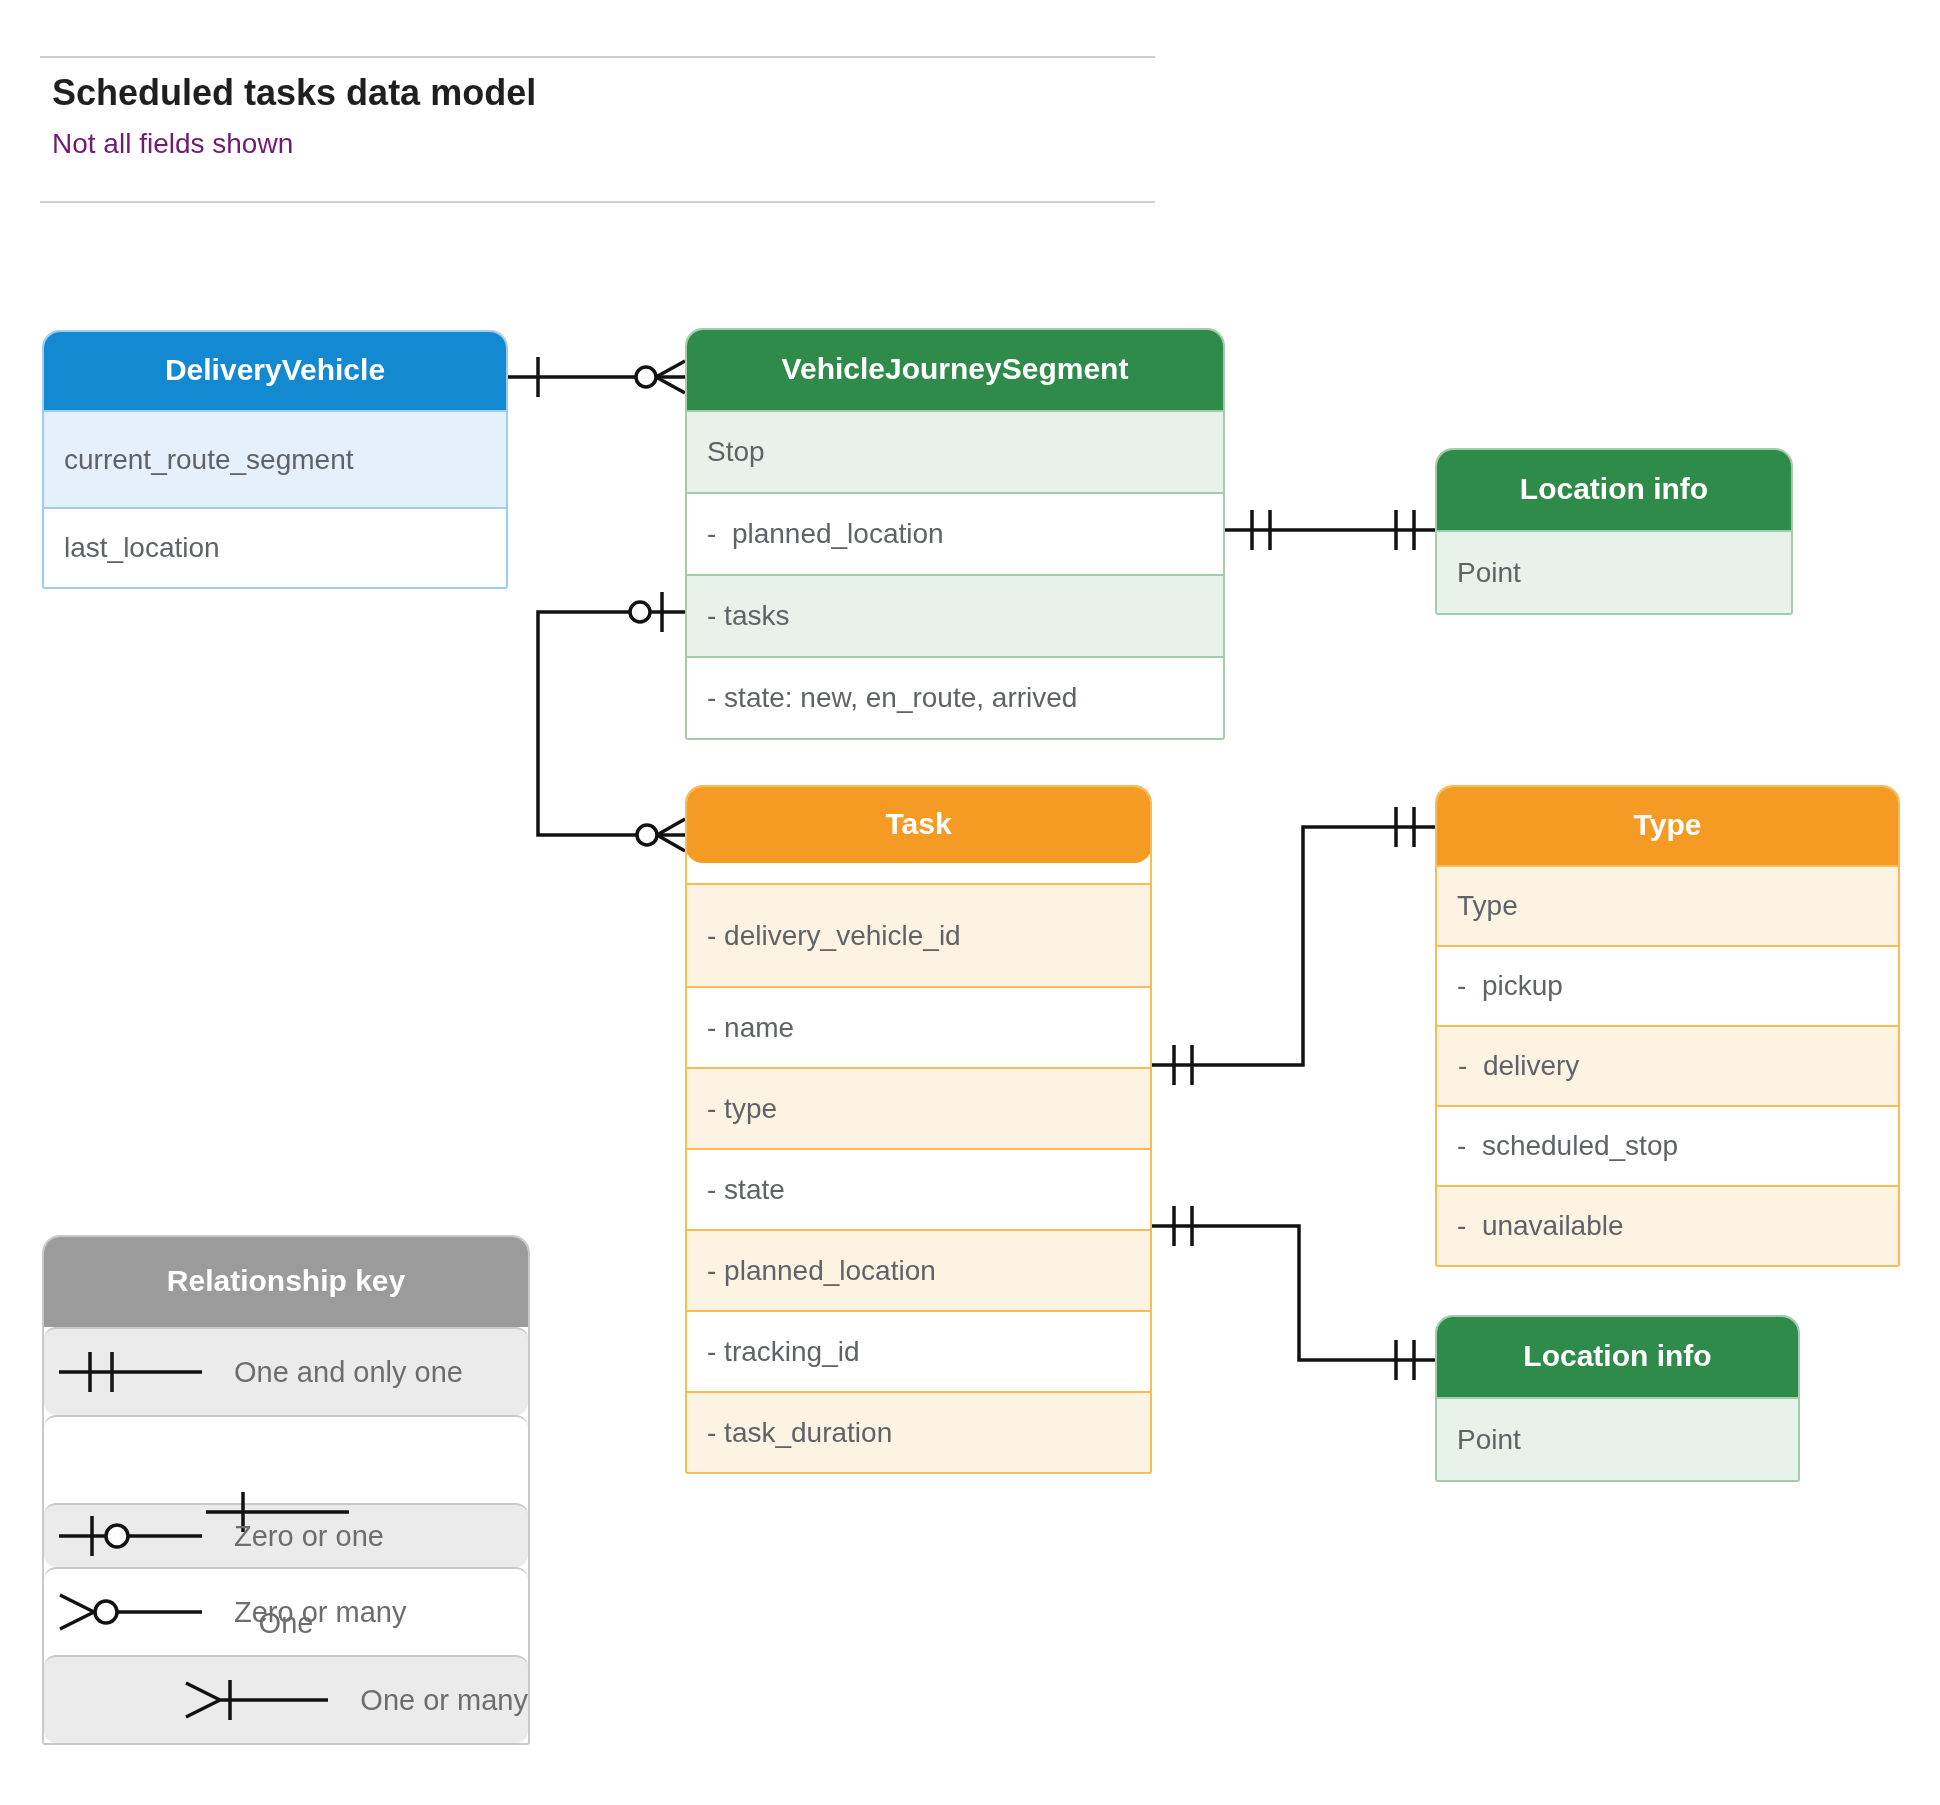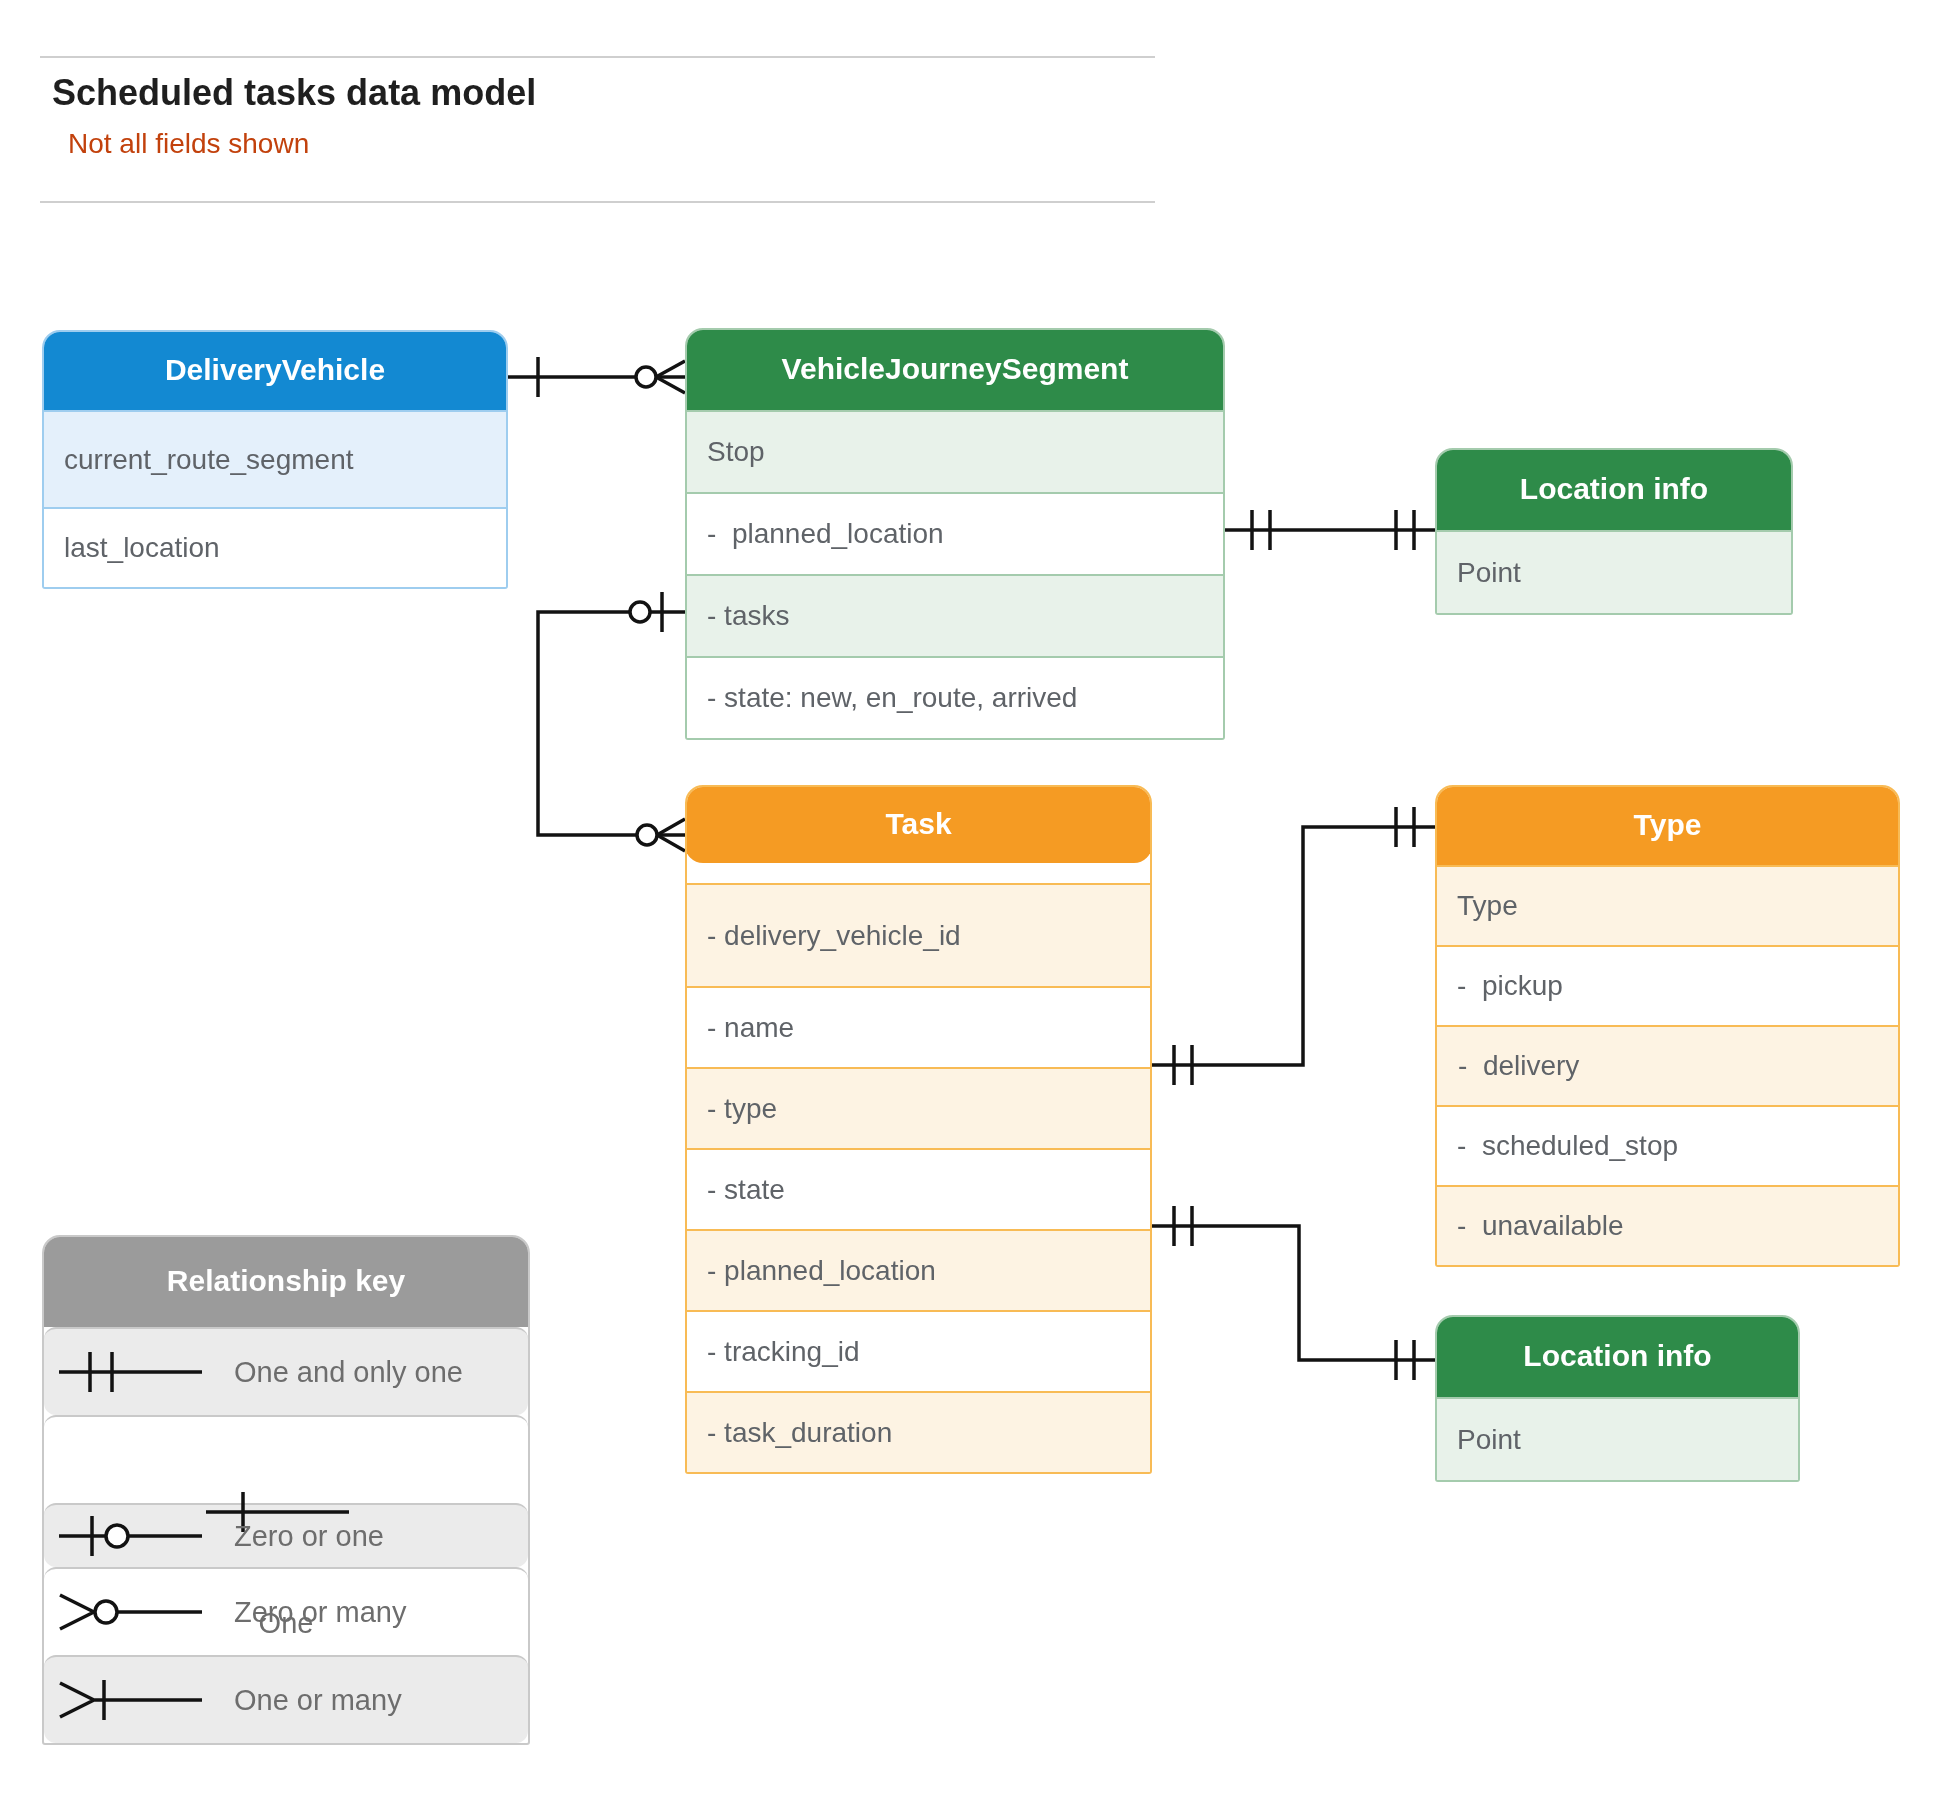--- a/index.html
+++ b/index.html
@@ -2,21 +2,21 @@
 <html><head>
 <meta charset="utf-8">
 <style>
   html,body{margin:0;padding:0;background:#ffffff;}
   .canvas{
     position:relative;width:1940px;height:1805px;background:#ffffff;
     font-family:"Liberation Sans",sans-serif;overflow:hidden;
   }
   .divider{position:absolute;height:0;border-top:2px solid #cfcfcf;}
   .page-title{position:absolute;left:52px;top:72px;font-size:36px;font-weight:bold;color:#1f1f1f;letter-spacing:0;}
-  .page-subtitle{position:absolute;left:52px;top:128px;font-size:28px;color:#c2410c;margin-left:16px;}
+  .page-subtitle{position:absolute;left:52px;top:128px;font-size:28px;color:#701a75;}
 
   svg.wires{position:absolute;left:0;top:0;z-index:1;}
   .wire{stroke:#121212;stroke-width:3.5;fill:none;}
   .wire-circle{stroke:#121212;stroke-width:3.5;fill:#ffffff;}
 
   .entity{position:absolute;z-index:2;box-sizing:border-box;border-radius:18px 18px 3px 3px;
     border:2px solid var(--bd);background:#ffffff;overflow:hidden;}
   .e-header{box-sizing:border-box;display:flex;align-items:center;justify-content:center;
     background:var(--hdr);color:#ffffff;font-weight:bold;font-size:30px;
     margin:-2px -2px 0 -2px;border-radius:18px 18px 0 0;}
@@ -180,21 +180,21 @@
     <div class="key-row" style="height:88px;">
       <div class="key-symbol">
         <svg width="190" height="88" viewBox="0 0 190 88">
           <path class="ksym" d="M50,44 H158 M50,44 L16,27 M50,44 L16,61"></path>
           <circle class="ksym-circle" cx="62" cy="44" r="11"></circle>
         </svg>
       </div>
       <div class="key-label">Zero or many</div>
     </div>
 
-    <div class="key-row shade" style="height:88px;">
+    <div class="key-row shade" style="height:88px;justify-content:flex-end;">
       <div class="key-symbol">
         <svg width="190" height="88" viewBox="0 0 190 88">
           <path class="ksym" d="M50,44 H158 M50,44 L16,27 M50,44 L16,61 M60,24 V64"></path>
         </svg>
       </div>
       <div class="key-label">One or many</div>
     </div>
   </div>
 
 </div>

